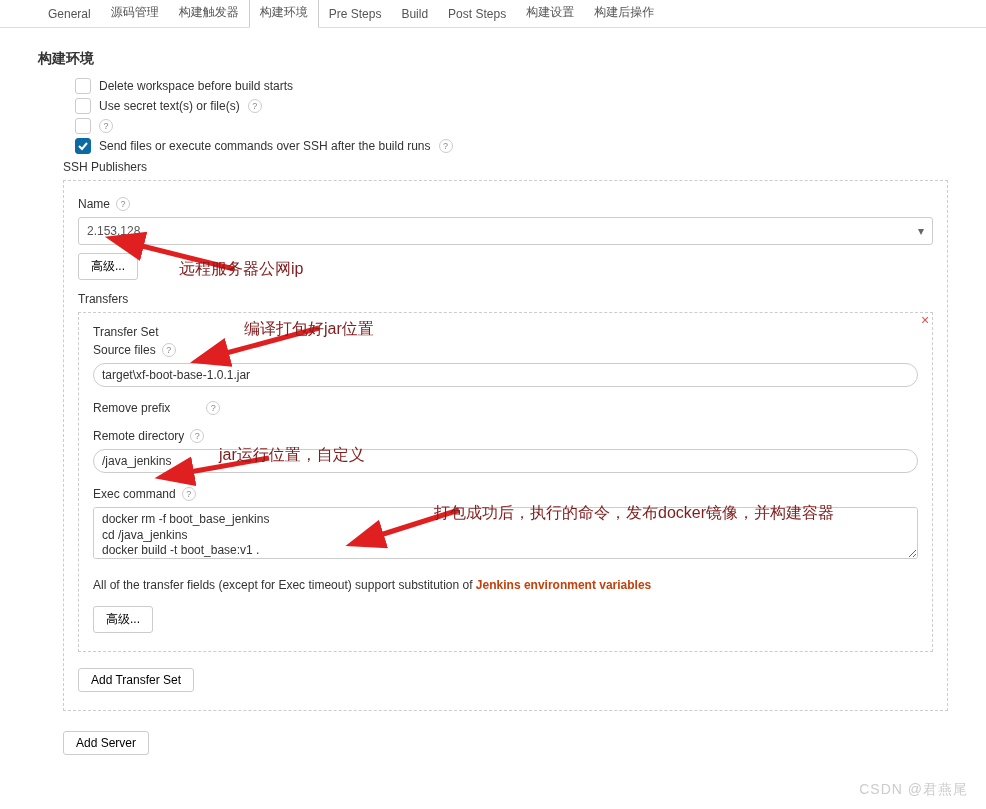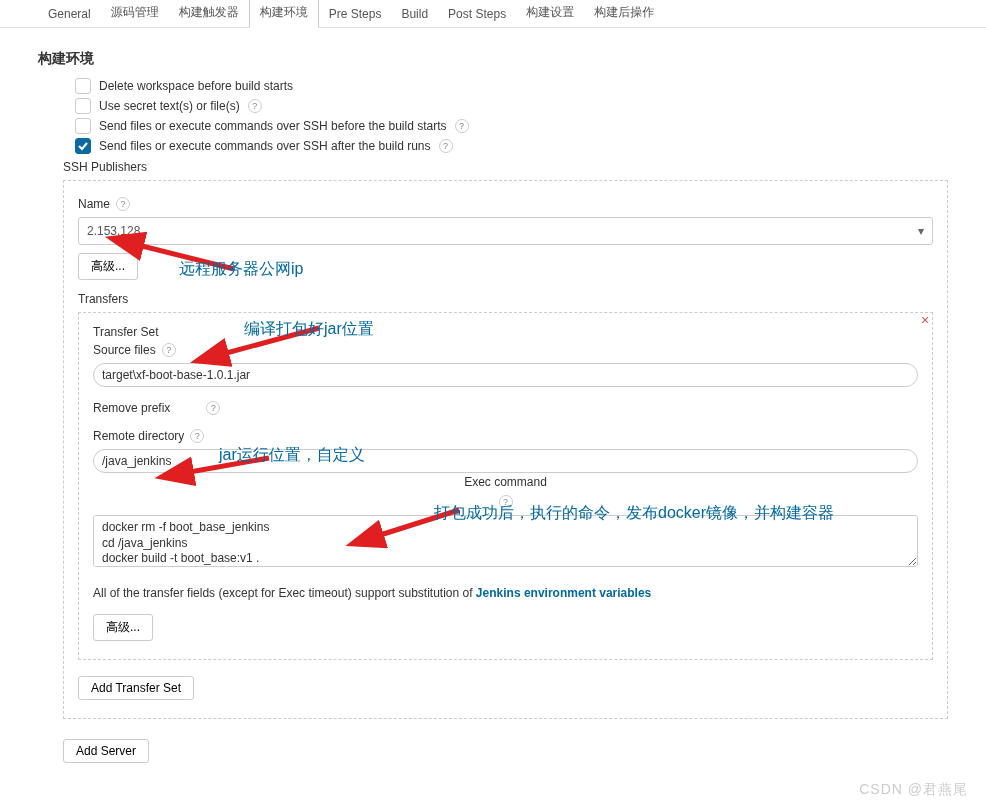--- a/index.html
+++ b/index.html
@@ -18,24 +18,24 @@
 .sub-h { font-size: 12px; color: #333; margin: 6px 0; }
 .dashed-box { border: 1px dashed #ccc; padding: 12px 14px; margin: 4px 0 8px 0; position: relative; }
 .dashed-box.inner { margin-left: 0; }
 .lbl-row { display: flex; align-items: center; gap: 6px; margin: 4px 0 6px 0; font-size: 12px; color: #333; }
 .sel { width: 100%; height: 28px; border: 1px solid #ccc; border-radius: 3px; padding: 0 8px; font-size: 12px; color: #555; background: #fff; position: relative; display: flex; align-items: center; }
 .sel::after { content: "▾"; position: absolute; right: 8px; color: #666; }
 .btn-sm { border: 1px solid #ccc; border-radius: 3px; background: #fff; padding: 4px 12px; font-size: 12px; cursor: pointer; margin: 8px 0 6px 0; display: inline-block; }
 .txt-in { width: 100%; height: 24px; border: 1px solid #ccc; border-radius: 14px; padding: 0 8px; font-size: 12px; color: #333; }
 .txt-area { width: 100%; height: 52px; border: 1px solid #ccc; border-radius: 3px; padding: 4px 8px; font-size: 12px; color: #333; font-family: inherit; resize: vertical; line-height: 1.3; }
 .note { font-size: 12px; color: #333; margin: 16px 0 6px 0; }
-.note a { color: #0369a1; font-weight: bold; text-decoration: none; }
+.note a { color: #c2410c; font-weight: bold; text-decoration: none; }
 .close-x { position: absolute; right: -2px; top: -2px; width: 18px; height: 18px; color: #d9534f; font-size: 14px; cursor: pointer; display: flex; align-items: center; justify-content: center; }
 .watermark { position: fixed; right: 18px; bottom: 10px; font-size: 14px; color: #ccc; letter-spacing: 1px; }
-.annot { position: absolute; color: #0369a1; font-size: 16px; font-weight: 500; pointer-events: none; white-space: nowrap; }
+.annot { position: absolute; color: #7f1d1d; font-size: 16px; font-weight: 500; pointer-events: none; white-space: nowrap; }
 .arrow { position: absolute; pointer-events: none; }
 .arrow svg { overflow: visible; }
 .rel-wrap { position: relative; }
 </style>
 </head>
 <body>
 
 <div class="tabs">
   <div class="tab">General</div>
   <div class="tab">源码管理</div>
@@ -55,21 +55,20 @@
     <span class="chk"></span>
     <span>Delete workspace before build starts</span>
   </div>
   <div class="check-row">
     <span class="chk"></span>
     <span>Use secret text(s) or file(s)</span>
     <span class="help">?</span>
   </div>
   <div class="check-row">
     <span class="chk"></span>
-    <span>Send files or execute commands over SSH before the build starts</span>
     <span class="help">?</span>
   </div>
   <div class="check-row">
     <span class="chk checked">
       <svg viewBox="0 0 12 12">
           <path d="M2 6 L5 9 L10 3" stroke="#fff" stroke-width="2" fill="none"></path>
         </svg>
     </span>
     <span>Send files or execute commands over SSH after the build runs</span>
     <span class="help">?</span>
@@ -145,21 +144,21 @@
                   <path d="M0,0 L0,6 L8,3 z" fill="#e02020"></path>
                 </marker>
               </defs>
           <line x1="90" y1="5" x2="5" y2="20" stroke="#e02020" stroke-width="5" marker-end="url(#ah3)"></line>
             </svg>
         </div>
         <div class="annot" style="left:140px; top:132px;">jar运行位置，自定义</div>
 
         <input class="txt-in" value="/java_jenkins" style="">
 
-        <div class="lbl-row" style="margin-top:2px;flex-direction:column;">
+        <div class="lbl-row" style="margin-top:14px;">
           <span>Exec command</span>
           <span class="help">?</span>
         </div>
 
         
         <div class="arrow" style="left:290px; top:192px;">
           <svg width="100" height="40">
               <defs>
                 <marker id="ah4" markerWidth="10" markerHeight="10" refX="2" refY="3" orient="auto">
                   <path d="M0,0 L0,6 L8,3 z" fill="#e02020"></path>

